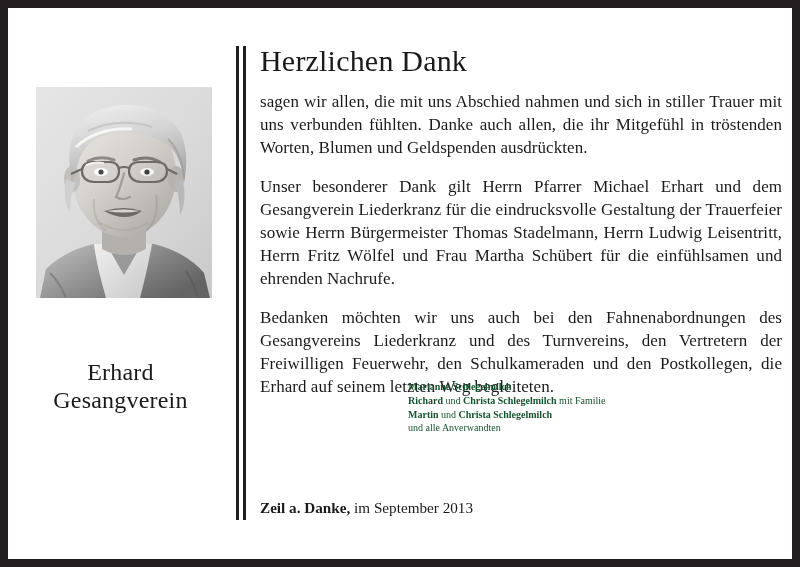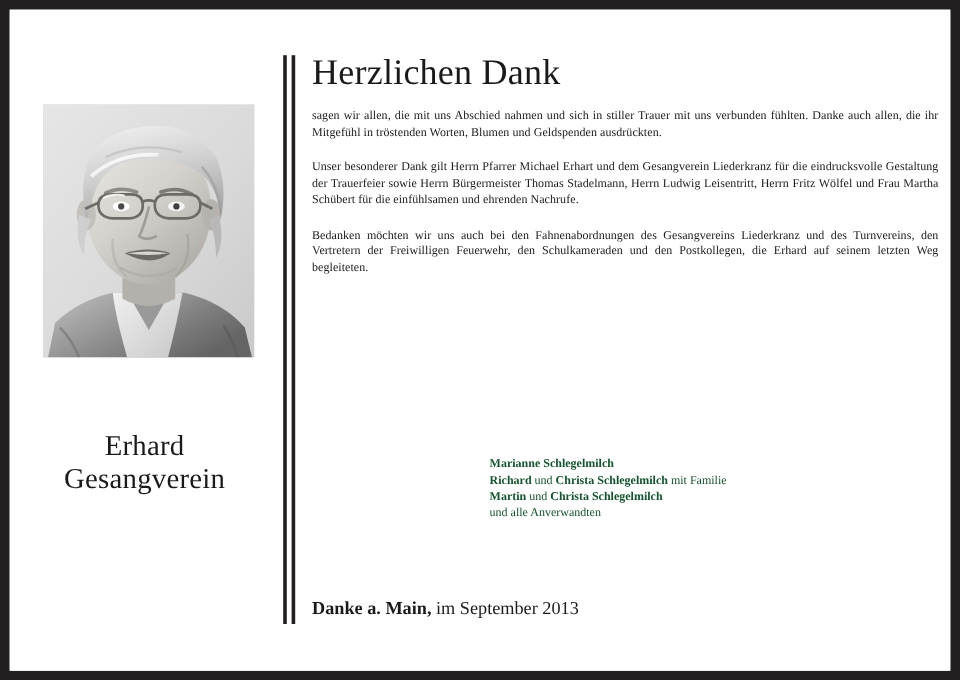--- a/index.html
+++ b/index.html
@@ -115,21 +115,21 @@
 
   .body-block {
     position: absolute;
     left: 0;
     top: 82px;
     width: 522px;
   }
 
   .para {
     margin: 0 0 16px 0;
-    font-size: 10px;
+    font-size: 17px;
     line-height: 1.355;
     color: #1a1a1a;
     text-align: justify;
     text-justify: inter-word;
     letter-spacing: 0.05px;
   }
   .para:last-child { margin-bottom: 0; }
 
   
   .signatures {
@@ -277,18 +277,18 @@
         </div>
         <div class="sig-line">
           <b>Martin</b><span> und </span><b>Christa Schlegelmilch</b><span></span>
         </div>
         <div class="sig-line">
           <b></b><span></span><b></b><span>und alle Anverwandten</span>
         </div>
       </div>
 
       <div class="footer">
-        <b>Danke a. Main,</b><span> im September 2013</span>
+        <b>Zeil a. Danke,</b><span> im September 2013</span>
       </div>
 
     </div>
   </div>
 </div>
 
 </body></html>

